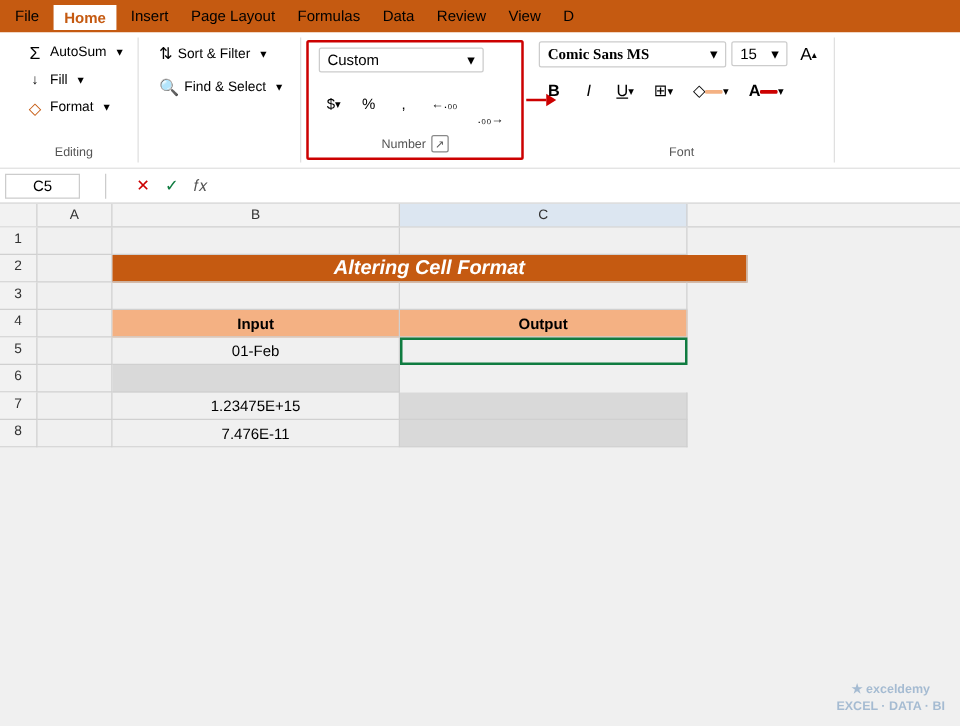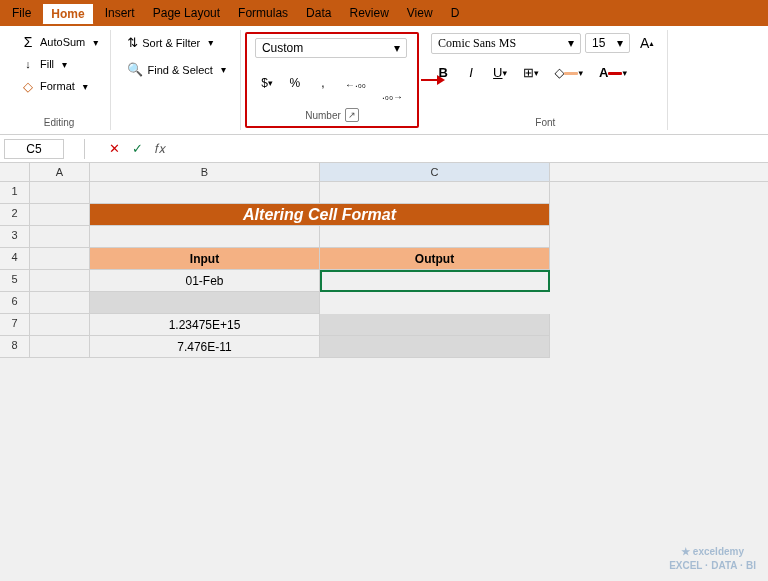--- a/index.html
+++ b/index.html
@@ -21,21 +21,21 @@
     .ribbon-group-content { display: flex; align-items: center; gap: 4px; flex: 1; }
 
     
     .editing-group .ribbon-group-content { flex-direction: column; align-items: flex-start; gap: 2px; }
     .editing-btn { display: flex; align-items: center; gap: 4px; padding: 2px 4px; cursor: pointer; font-size: 11px; border-radius: 2px; white-space: nowrap; }
     .btn-icon { width: 16px; height: 16px; display: inline-flex; align-items: center; justify-content: center; font-size: 13px; }
 
     
     .number-group-wrapper { border: 2px solid #c00; border-radius: 2px; padding: 2px; position: relative; }
     .number-group { display: flex; flex-direction: column; padding: 2px 6px; }
-    .number-dropdown { display: flex; align-items: center; border: 1px solid #ccc; border-radius: 2px; padding: 2px 6px; font-size: 12px; cursor: pointer; width: 152px; justify-content: space-between; margin-bottom: 4px; }
+    .number-dropdown { display: flex; align-items: center; border: 1px solid #ccc; border-radius: 2px; padding: 2px 6px; font-size: 12px; cursor: pointer; width: 132px; justify-content: space-between; margin-bottom: 4px; }
     .number-buttons { display: flex; align-items: center; gap: 4px; }
     .num-btn { border: 1px solid transparent; border-radius: 2px; padding: 2px 5px; cursor: pointer; font-size: 12px; display: flex; align-items: center; justify-content: center; min-width: 24px; }
     .number-group-label { font-size: 10px; color: #555; text-align: center; margin-top: 4px; display: flex; align-items: center; justify-content: center; gap: 4px; }
     .dialog-launcher { width: 14px; height: 14px; border: 1px solid #888; border-radius: 2px; display: inline-flex; align-items: center; justify-content: center; font-size: 9px; cursor: pointer; color: #555; }
 
     
     .arrow-indicator { position: absolute; right: -28px; top: 50%; transform: translateY(-50%); display: flex; align-items: center; }
     .arrow-line { width: 20px; height: 2px; background: #c00; }
     .arrow-head { width: 0; height: 0; border-top: 5px solid transparent; border-bottom: 5px solid transparent; border-left: 8px solid #c00; }
     .font-row1 { display: flex; align-items: center; gap: 4px; margin-bottom: 4px; }
@@ -171,21 +171,21 @@
       <div class="arrow-indicator" style="position:absolute; right:-24px; bottom:14px; display:flex; align-items:center;">
         <div class="arrow-line" style="width:16px; height:2px; background:#c00;"></div>
         <div class="arrow-head" style="width:0;height:0;border-top:5px solid transparent;border-bottom:5px solid transparent;border-left:8px solid #c00;"></div>
       </div>
     </div>
 
     <div class="ribbon-group" style="min-width:220px;">
       <div class="ribbon-group-content" style="flex-direction:column; align-items:flex-start; gap:4px; width:100%;">
         <div class="font-row1">
           <div class="font-dropdown">
-            <span style="font-family:'Comic Sans MS', cursive; overflow:hidden; white-space:nowrap; max-width:120px;">Comic Sans MS</span>
+            <span style="font-family:'Comic Sans MS', cursive; overflow:hidden; white-space:nowrap; max-width:120px;font-weight:bold;">Comic Sans MS</span>
             <span>▾</span>
           </div>
           <div class="font-size-dropdown">
             <span>15</span>
             <span>▾</span>
           </div>
           <div class="font-btn" style="font-size:14px;">A<span style="font-size:8px; vertical-align:super;">▴</span></div>
         </div>
         <div class="font-row2">
           <div class="font-btn bold">B</div>
@@ -236,21 +236,21 @@
   <div class="spread-row">
     <div class="row-header">1</div>
     <div class="cell cell-a data-cell"></div>
     <div class="cell cell-b data-cell"></div>
     <div class="cell cell-c data-cell"></div>
   </div>
 
   <div class="spread-row">
     <div class="row-header">2</div>
     <div class="cell cell-a"></div>
-    <div class="cell cell-b title-cell" style="width:460px; justify-content:center;" colspan="2">
+    <div class="cell cell-b title-cell" style="width:508px; justify-content:center;" colspan="2">
       <span>Altering Cell Format</span>
     </div>
   </div>
 
   <div class="spread-row">
     <div class="row-header">3</div>
     <div class="cell cell-a"></div>
     <div class="cell cell-b"></div>
     <div class="cell cell-c"></div>
   </div>

